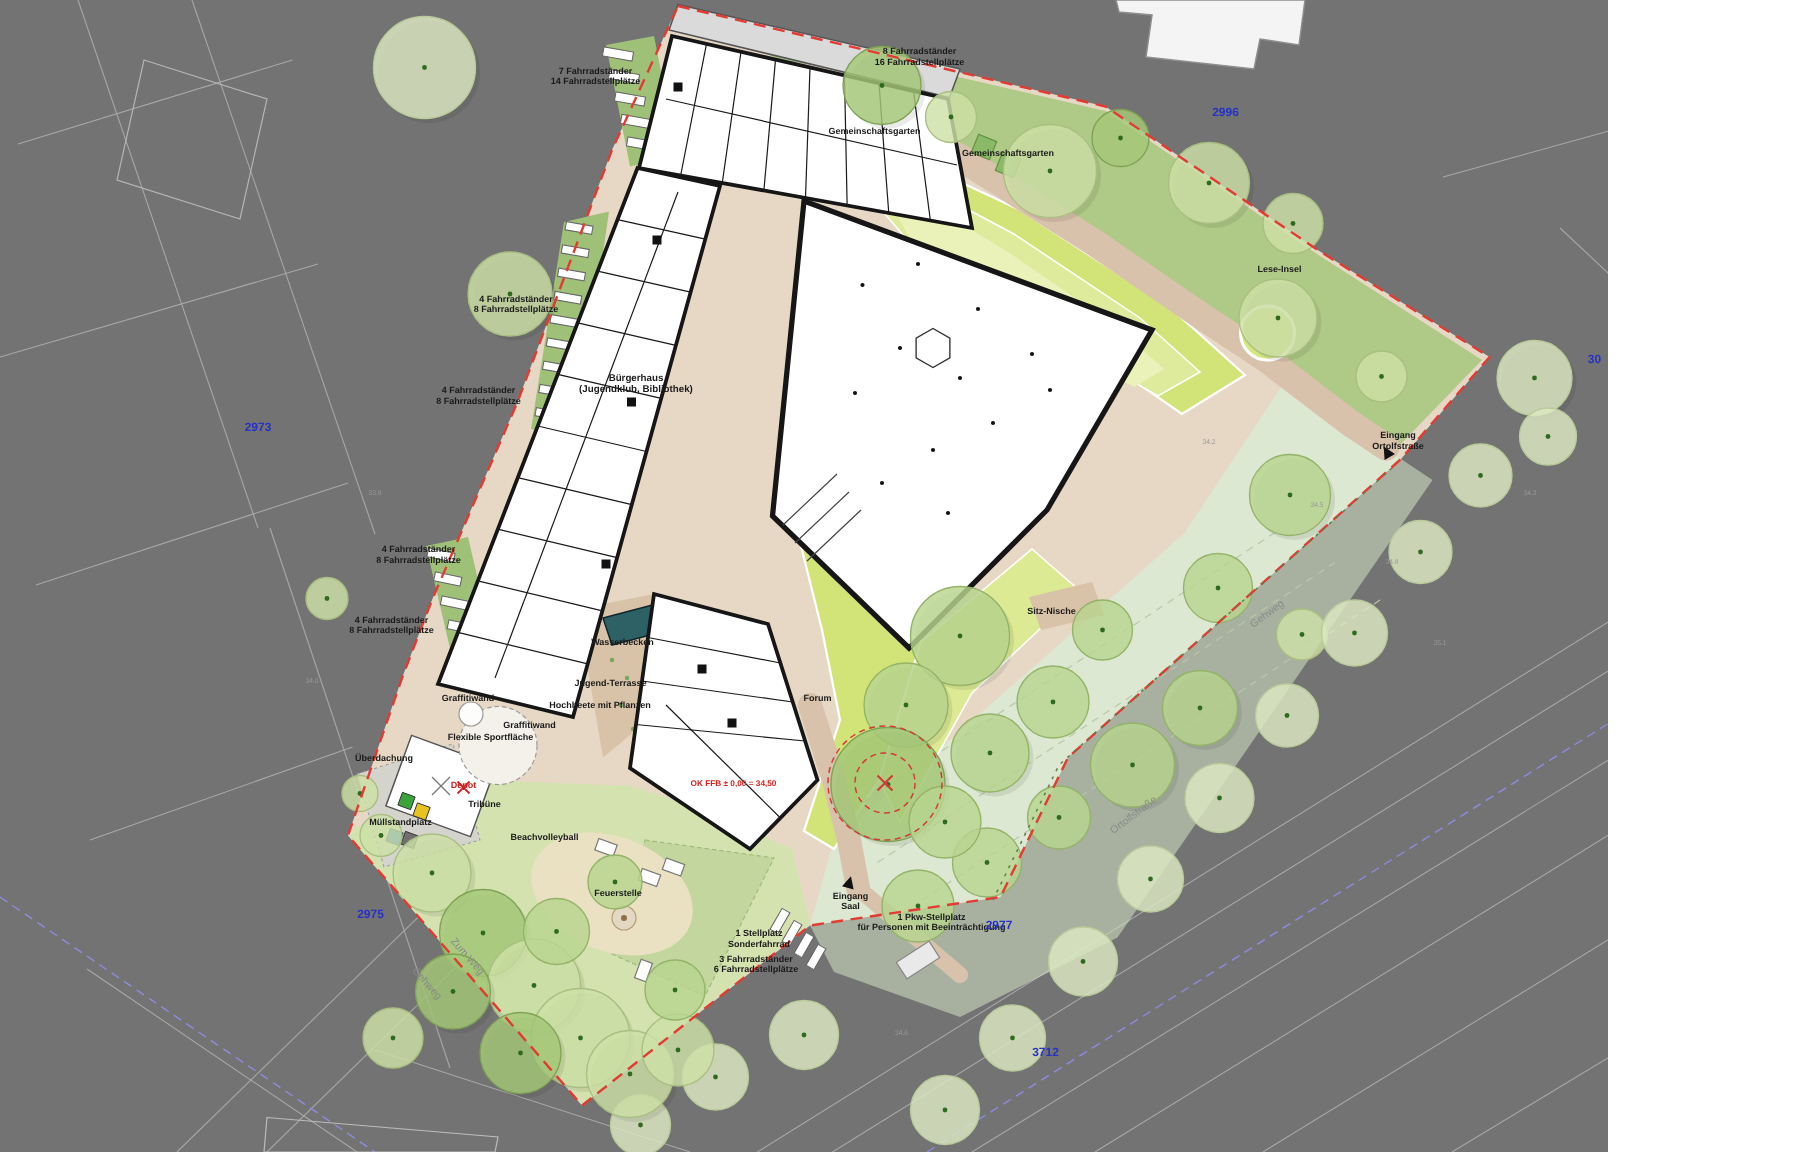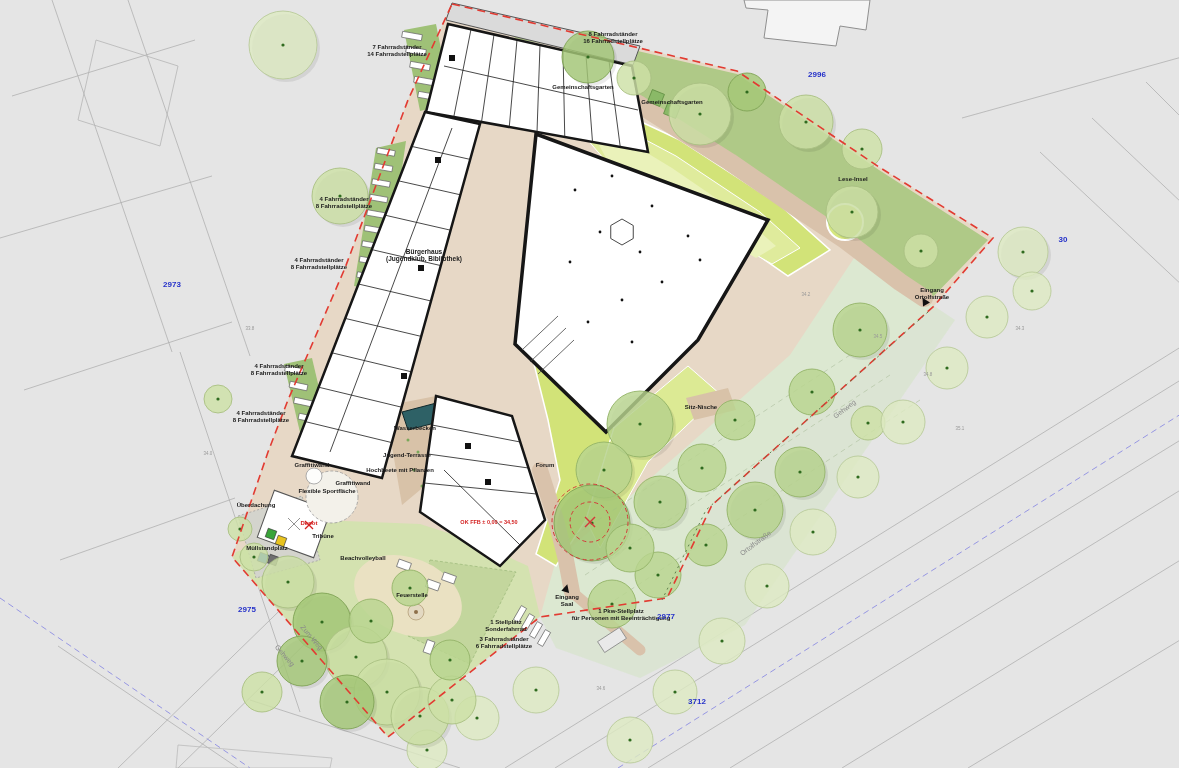--- a/index.html
+++ b/index.html
@@ -1,16 +1,16 @@
 <!DOCTYPE html>
 <html><head>
 <meta charset="utf-8">
 <style>
   html,body{margin:0;padding:0;background:#fff;}
-  #stage{position:relative;width:1179px;height:768px;background:#e5e5e5;overflow:hidden;
+  #stage{position:relative;width:1072px;height:768px;background:#737373;overflow:hidden;
          font-family:"Liberation Sans",sans-serif;text-align:right;}
   svg text{font-family:"Liberation Sans",sans-serif;}
 </style>
 </head>
 <body>
 
 <div id="stage">
   <svg id="plan" width="1200" height="768" viewBox="0 0 1200 768">
       <line x1="505" y1="768" x2="1200" y2="335" stroke="#a9a9a9" stroke-width="0.7"></line>
       <line x1="555" y1="768" x2="1200" y2="368" stroke="#a9a9a9" stroke-width="0.7"></line>

